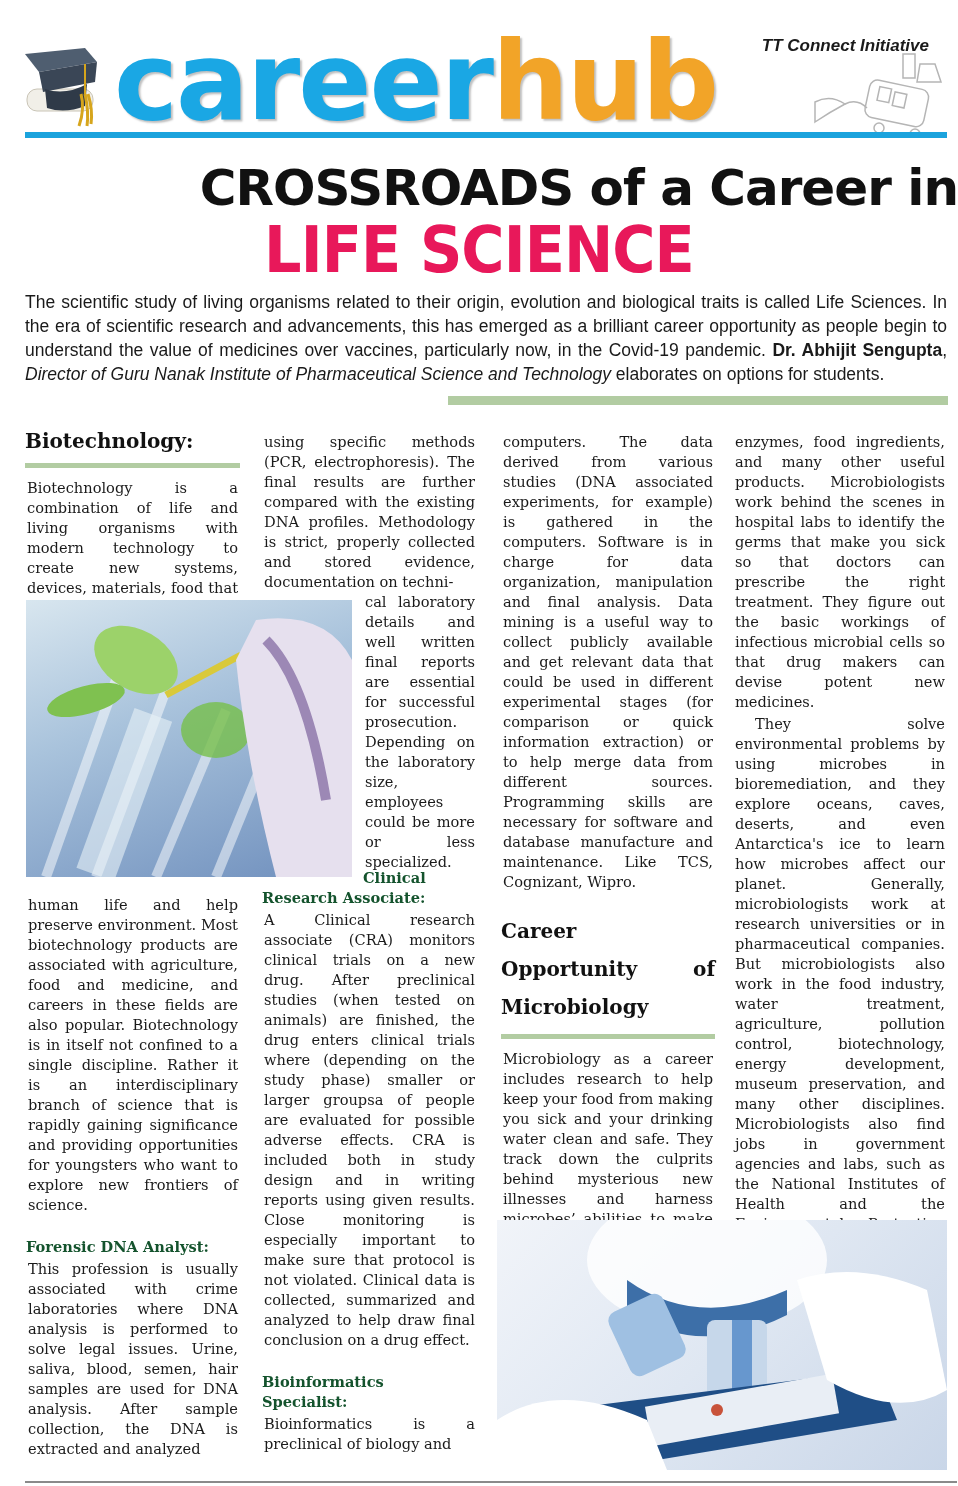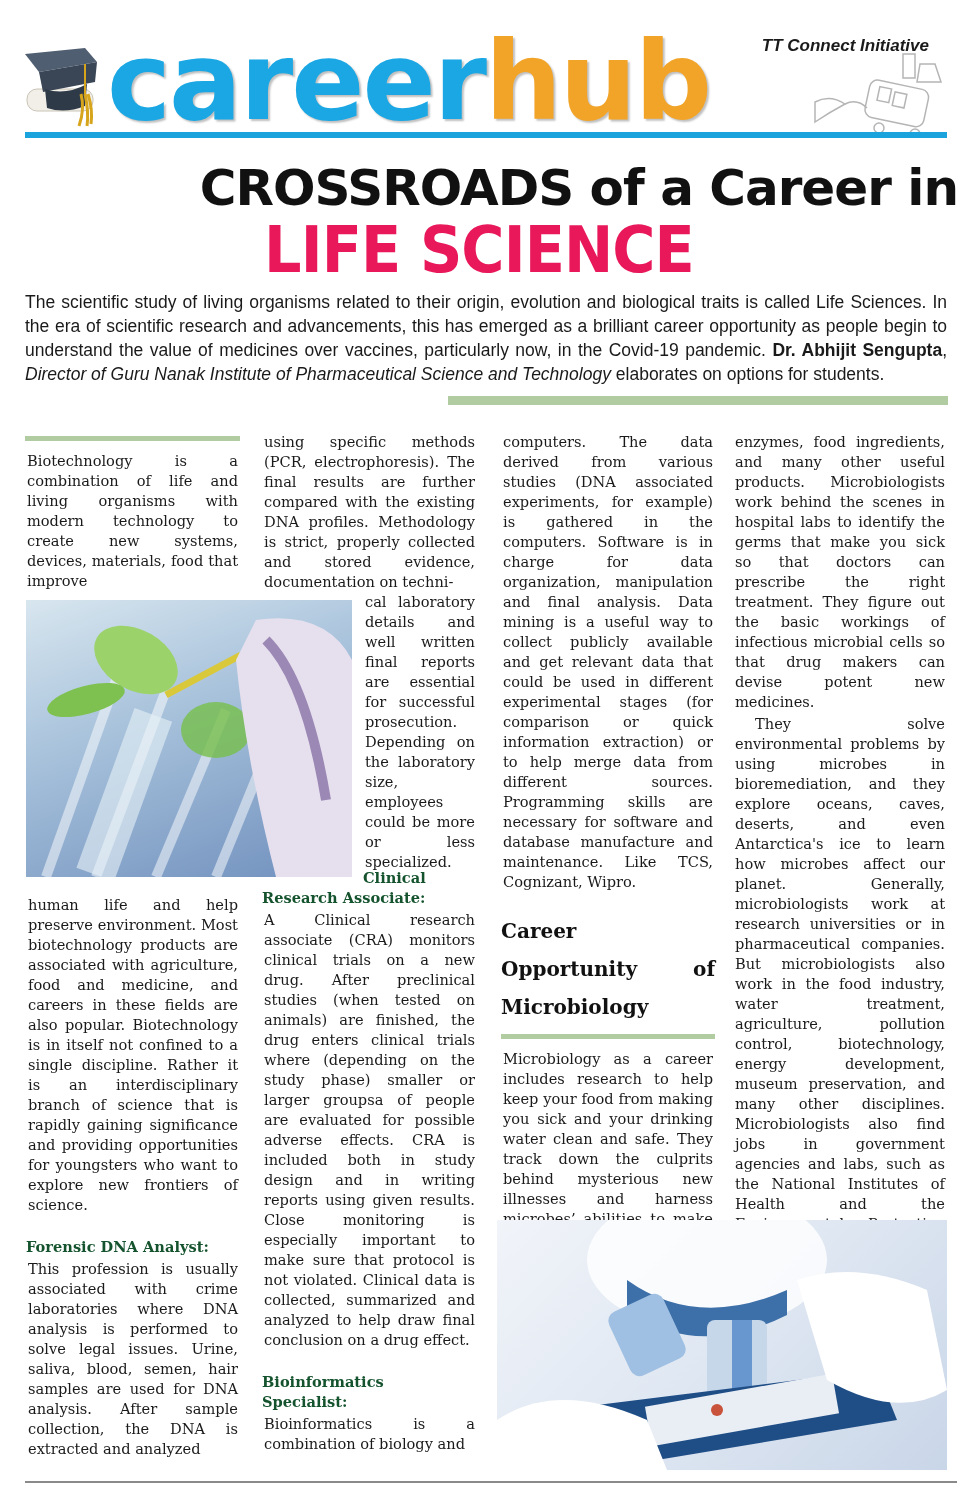--- a/index.html
+++ b/index.html
@@ -3,21 +3,21 @@
 <meta charset="utf-8">
 <style>
   html, body { margin: 0; padding: 0; background: #ffffff; }
   body { width: 958px; height: 1486px; position: relative; overflow: hidden; font-family: "DejaVu Serif", serif; color: #1a1a1a; }
   .abs { position: absolute; }
 
   
   .masthead { left: 25px; top: 22px; width: 922px; height: 115px; }
   .cap { left: 0; top: 12px; width: 78px; height: 95px; }
   .logo-text { left: 82px; top: 10px; font-family: "DejaVu Sans", sans-serif; font-weight: bold; font-size: 108px; line-height: 100px; letter-spacing: -2px; }
-  .logo-career { color: #1aa7e4; text-shadow: 2px 2px 2px rgba(0,0,0,0.25); }
+  .logo-career { color: #1aa7e4; text-shadow: 2px 2px 2px rgba(0,0,0,0.25); margin-left: 7px; }
   .logo-hub { color: #f2a428; text-shadow: 2px 2px 2px rgba(0,0,0,0.25); }
   .initiative { right: 18px; top: 14px; font-family: "Liberation Sans", sans-serif; font-style: italic; font-weight: bold; font-size: 17px; color: #1a1a1a; }
   .doodles { left: 770px; top: 30px; width: 150px; height: 85px; }
   .mast-rule { left: 25px; top: 132px; width: 922px; height: 6px; background: #1ba3dd; }
 
   
   .headline1 { left: 0; width: 958px; top: 158px; text-align: right; font-family: "DejaVu Sans", sans-serif; font-weight: bold; font-size: 50px; line-height: 60px; color: #111; letter-spacing: -1px; }
   .headline2 { left: 0; width: 958px; top: 212px; text-align: center; font-family: "DejaVu Sans", sans-serif; font-weight: bold; font-size: 64px; line-height: 76px; color: #e8185a; letter-spacing: -1px; transform: scaleX(0.92); }
 
   
@@ -80,20 +80,21 @@
 
 <div class="abs intro">
   <span>The scientific study of living organisms related to their origin, evolution and biological traits is called Life Sciences. In the era of scientific research and advancements, this has emerged as a brilliant career opportunity as people begin to understand the value of medicines over vaccines, particularly now, in the Covid-19 pandemic.</span>
   <b>Dr. Abhijit Sengupta</b><span>,</span>
   <i>Director of Guru Nanak Institute of Pharmaceutical Science and Technology</i>
   <span>elaborates on options for students.</span>
 </div>
 <div class="abs intro-rule"></div>
 
 <div class="abs col c1" style="top:428px;">
+  <div class="sec-h">Biotechnology:</div>
   <div class="green-rule" style="margin:8px 0 10px 0;"></div>
   <p>Biotechnology is a combination of life and living organisms with modern technology to create new systems, devices, materials, food that improve</p>
 </div>
 
 <div class="abs img1">
   <svg width="326" height="277" viewBox="0 0 326 277">
     <g stroke="#ffffff" stroke-opacity="0.5" stroke-width="10">
       <line x1="20" y1="277" x2="90" y2="80"></line>
       <line x1="70" y1="277" x2="140" y2="90"></line>
       <line x1="130" y1="277" x2="200" y2="110"></line>
@@ -123,21 +124,21 @@
   <p>cal laboratory details and well written final reports are essential for successful prosecution. Depending on the laboratory size, employees could be more or less specialized.</p>
   <div style="height:20px;"></div>
 </div>
 <div class="abs col c2" style="top:868px;">
   <div class="sub-h" style="padding-left:101px;">Clinical</div>
   <div class="sub-h">Research Associate:</div>
   <p style="margin-top:2px;">A Clinical research associate (CRA) monitors clinical trials on a new drug. After preclinical studies (when tested on animals) are finished, the drug enters clinical trials where (depending on the study phase) smaller or larger groupsa of people are evaluated for possible adverse effects. CRA is included both in study design and in writing reports using given results. Close monitoring is especially important to make sure that protocol is not violated. Clinical data is collected, summarized and analyzed to help draw final conclusion on a drug effect.</p>
   <div style="height:20px;"></div>
   <div class="sub-h">Bioinformatics</div>
   <div class="sub-h">Specialist:</div>
-  <p style="margin-top:2px;">Bioinformatics is a combination of biology and</p>
+  <p style="margin-top:2px;">Bioinformatics is a preclinical of biology and</p>
 </div>
 
 <div class="abs col c3" style="top:430px;">
   <p>computers. The data derived from various studies (DNA associated experiments, for example) is gathered in the computers. Software is in charge for data organization, manipulation and final analysis. Data mining is a useful way to collect publicly available and get relevant data that could be used in different experimental stages (for comparison or quick information extraction) or to help merge data from different sources. Programming skills are necessary for software and database manufacture and maintenance. Like TCS, Cognizant, Wipro.</p>
   <div style="height:18px;"></div>
   <div class="sec-h" style="line-height:38px;">Career Opportunity of Microbiology</div>
   <div class="green-rule" style="margin:8px 0 10px 0;"></div>
   <p>Microbiology as a career includes research to help keep your food from making you sick and your drinking water clean and safe.  They track down the culprits behind mysterious new illnesses and harness microbes’ abilities to make medicines, industrial</p>
 </div>
 

